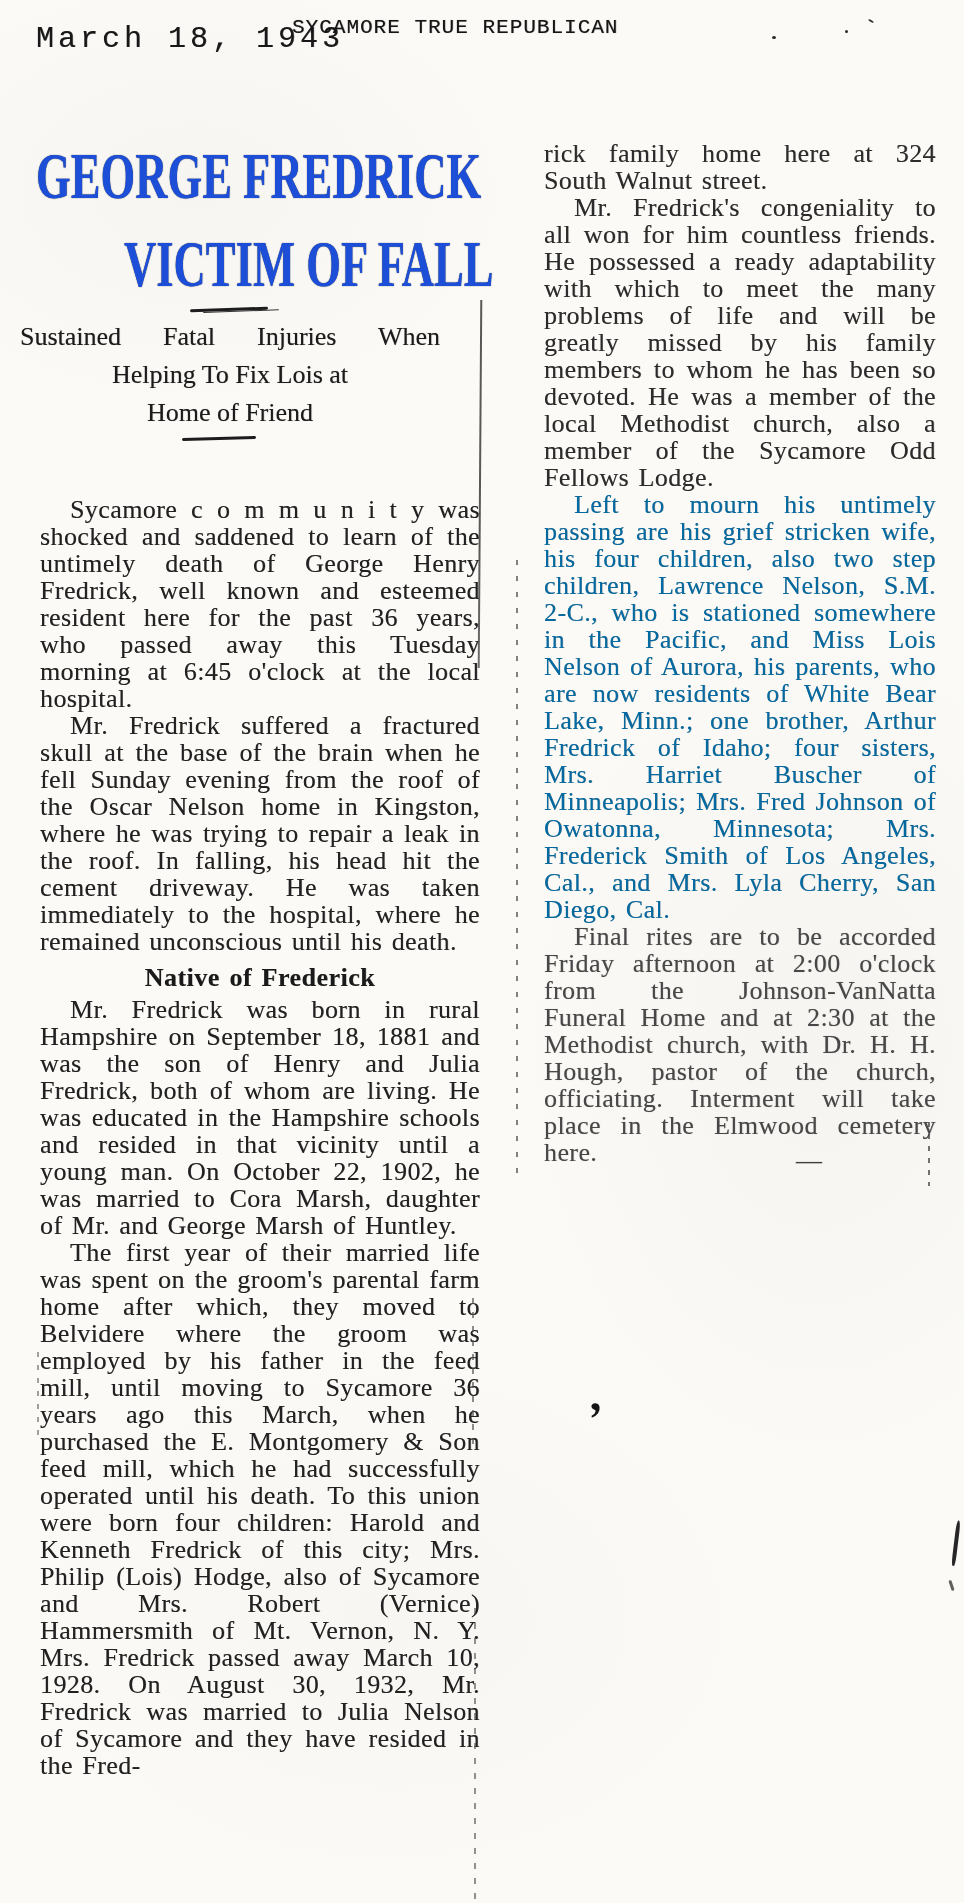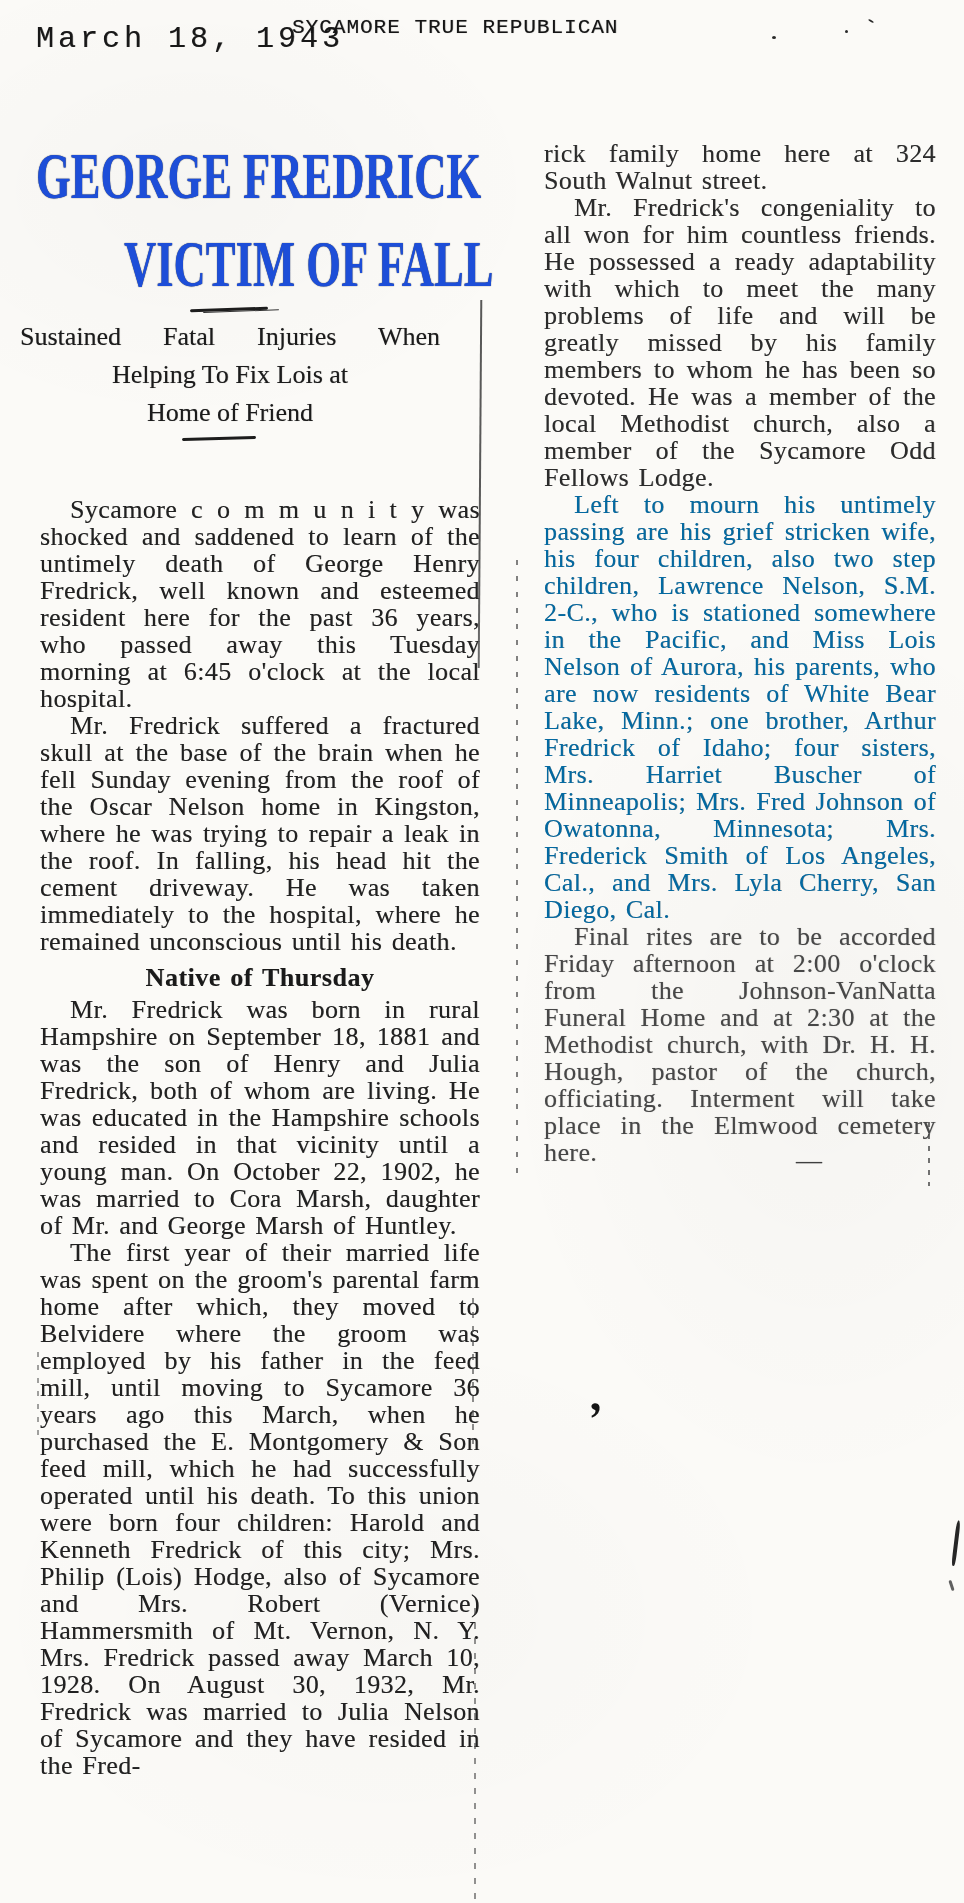--- a/index.html
+++ b/index.html
@@ -119,21 +119,21 @@
   <div class="sh1">Sustained Fatal Injuries When</div>
   <div class="sh2">Helping To Fix Lois at</div>
   <div class="sh3">Home of Friend</div>
 </div>
 
 <div class="rule rule2"></div>
 
 <div class="bodycopy bodycopy-left">
   <p>Sycamore c o m m u n i t y was shocked and saddened to learn of the untimely death of George Henry Fredrick, well known and esteemed resident here for the past 36 years, who passed away this Tuesday morning at 6:45 o'clock at the local hospital.</p>
   <p>Mr. Fredrick suffered a fractured skull at the base of the brain when he fell Sunday evening from the roof of the Oscar Nelson home in Kingston, where he was trying to repair a leak in the roof. In falling, his head hit the cement driveway. He was taken immediately to the hospital, where he remained unconscious until his death.</p>
-  <div class="crosshead">Native of Thursday</div>
+  <div class="crosshead">Native of Frederick</div>
   <p>Mr. Fredrick was born in rural Hampshire on September 18, 1881 and was the son of Henry and Julia Fredrick, both of whom are living. He was educated in the Hampshire schools and resided in that vicinity until a young man. On October 22, 1902, he was married to Cora Marsh, daughter of Mr. and George Marsh of Huntley.</p>
   <p>The first year of their married life was spent on the groom's parental farm home after which, they moved to Belvidere where the groom was employed by his father in the feed mill, until moving to Sycamore 36 years ago this March, when he purchased the E. Montgomery &amp; Son feed mill, which he had successfully operated until his death. To this union were born four children: Harold and Kenneth Fredrick of this city; Mrs. Philip (Lois) Hodge, also of Sycamore and Mrs. Robert (Vernice) Hammersmith of Mt. Vernon, N. Y. Mrs. Fredrick passed away March 10, 1928. On August 30, 1932, Mr. Fredrick was married to Julia Nelson of Sycamore and they have resided in the Fred-</p>
 </div>
 
 <div class="bodycopy bodycopy-right">
   <p class="noindent">rick family home here at 324 South Walnut street.</p>
   <p>Mr. Fredrick's congeniality to all won for him countless friends. He possessed a ready adaptability with which to meet the many problems of life and will be greatly missed by his family members to whom he has been so devoted. He was a member of the local Methodist church, also a member of the Sycamore Odd Fellows Lodge.</p>
   <p class="fade1">Left to mourn his untimely passing are his grief stricken wife, his four children, also two step children, Lawrence Nelson, S.M. 2-C., who is stationed somewhere in the Pacific, and Miss Lois Nelson of Aurora, his parents, who are now residents of White Bear Lake, Minn.; one brother, Arthur Fredrick of Idaho; four sisters, Mrs. Harriet Buscher of Minneapolis; Mrs. Fred Johnson of Owatonna, Minnesota; Mrs. Frederick Smith of Los Angeles, Cal., and Mrs. Lyla Cherry, San Diego, Cal.</p>
   <p class="fade2">Final rites are to be accorded Friday afternoon at 2:00 o'clock from the Johnson-VanNatta Funeral Home and at 2:30 at the Methodist church, with Dr. H. H. Hough, pastor of the church, officiating. Interment will take place in the Elmwood cemetery here.</p>
 </div>

